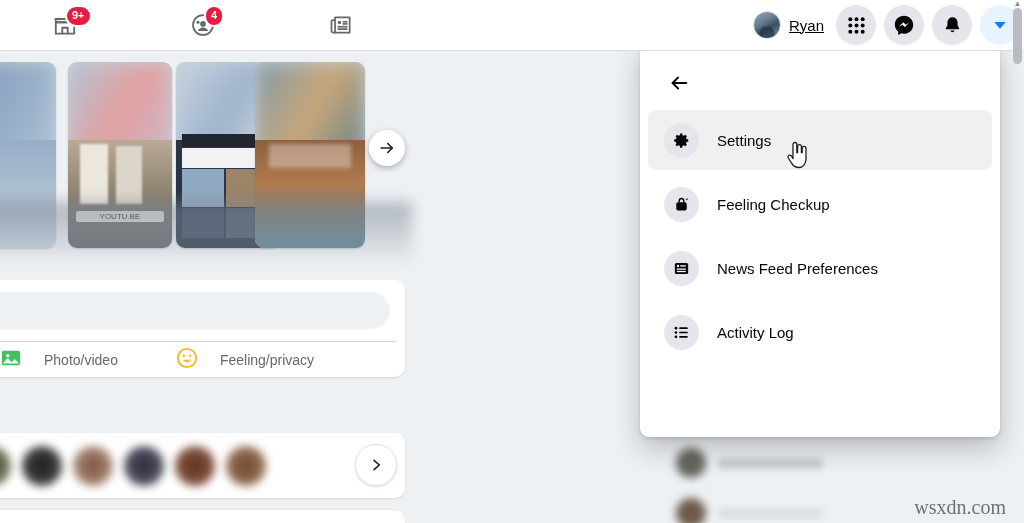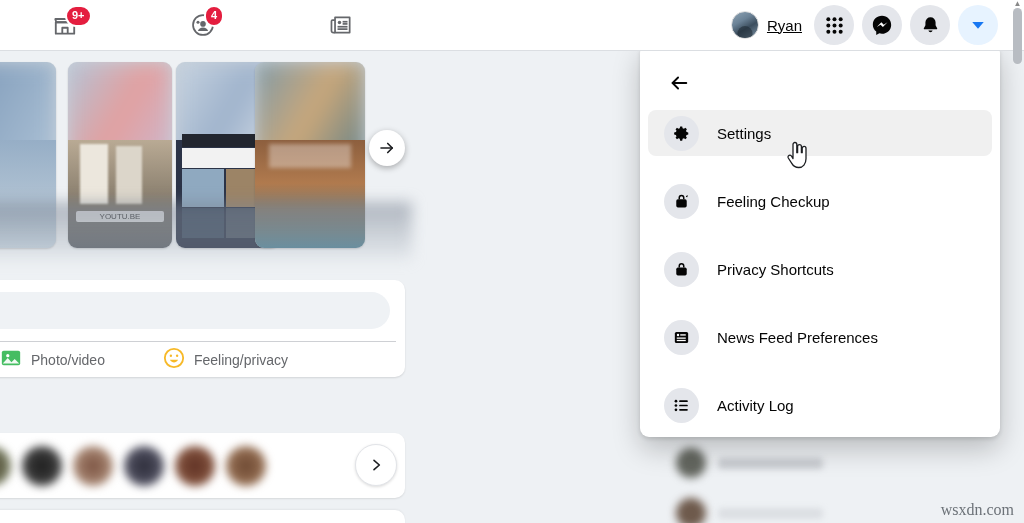--- a/index.html
+++ b/index.html
@@ -31,21 +31,21 @@
     font-size: 11px; font-weight: bold;
     line-height: 1;
     padding: 3px 5px 4px 5px;
     min-width: 18px; text-align: center;
     border: 2px solid #fff;
   }
   .badge.nine { top: 2px; left: 23px; }
   .badge.four { top: 2px; left: 24px; }
 
   
-  .nav-right { position: absolute; right: 26px; top: 3px; height: 44px; display: flex; align-items: center; gap: 8px; text-decoration: underline; }
+  .nav-right { position: absolute; right: 4px; top: 3px; height: 44px; display: flex; align-items: center; gap: 8px; text-decoration: underline; }
   .profile-pill { display: flex; align-items: center; gap: 8px; cursor: pointer; padding-right: 4px; }
   .avatar {
     width: 28px; height: 28px; border-radius: 50%;
     background: linear-gradient(150deg, #8fa4b5 0%, #6b8296 35%, #3c4e5e 60%, #7d93a6 100%);
     border: 1px solid #e0e0e0;
     position: relative; overflow: hidden; flex: none;
   }
   .avatar::after {
     content:""; position:absolute; left:50%; top:52%;
     width:15px; height:15px; border-radius:50% 50% 45% 45%;
@@ -112,21 +112,21 @@
   }
   .composer-divider {
     position: absolute; left: 0; top: 61px; width: 436px; height: 1px;
     background: #ced0d4;
   }
   .composer-actions {
     position: absolute; left: 0; top: 62px; width: 445px; height: 35px;
     display: flex; align-items: center;
   }
   .composer-action {
-    display: flex; align-items: center; gap: 9px;
+    display: flex; align-items: center; gap: 22px;
     cursor: pointer; color: #65676b; font-size: 14px;
   }
   .composer-action.photo { margin-left: 40px; }
   .composer-action.feeling { margin-left: 58px; }
 
   .contacts-strip {
     position: absolute; left: 0; top: 371px;
     width: 445px; height: 65px;
     background: #fff; border-radius: 10px;
     box-shadow: 0 1px 2px rgba(0,0,0,.10);
@@ -177,23 +177,23 @@
     padding: 26px 0 14px 26px;
   }
   .dd-back {
     width: 26px; height: 26px; display:flex; align-items:center; justify-content:center;
     cursor: pointer; color: #050505;
   }
   .dd-title { font-size: 23px; font-weight: bold; color: #050505; letter-spacing: -.2px; }
   .dd-list { padding: 0 8px; }
   .dd-item {
     display: flex; align-items: center; gap: 18px;
-    height: 46px; padding-left: 16px;
+    height: 60px; padding-left: 16px;
     border-radius: 8px; cursor: pointer;
-    margin-bottom: 22px;
+    margin-bottom: 4px;
   }
   .dd-item.selected { background: #f0f0f0; }
   .dd-ico {
     width: 35px; height: 35px; border-radius: 50%;
     background: #e4e6eb;
     display: flex; align-items: center; justify-content: center;
     flex: none;
   }
   .dd-label { font-size: 15px; color: #050505; }
 
@@ -210,22 +210,22 @@
   .scrollbar-thumb {
     position: absolute; right: 2px; top: 8px; width: 9px; height: 56px;
     background: #b8bcc2; border-radius: 5px;
   }
   .scroll-up {
     position:absolute; right:2px; top:0px; width:9px; height:8px;
     color:#888; font-size:8px; line-height:8px; text-align:center;
   }
 
   .watermark {
-    position: absolute; right: 10px; bottom: 4px;
-    font-size: 16px; color: #6c7278; z-index: 36;
+    position: absolute; right: 18px; bottom: 4px;
+    font-size: 20px; color: #6c7278; z-index: 36;
     font-family: "Liberation Serif", serif;
   }
 </style>
 </head>
 <body>
 
 <div id="root">
 
   <div class="feed">
 
@@ -447,29 +447,20 @@
         <div class="dd-ico">
           <svg width="19" height="19" viewBox="0 0 24 24" fill="#050505">
             <path d="M8.2 9.2V7.4a3.8 3.8 0 0 1 7.6 0v1.8h-1.9V7.4a1.9 1.9 0 0 0-3.8 0v1.8z"></path>
             <rect x="5.4" y="9.2" width="13.2" height="10.4" rx="2.1"></rect>
             <path d="M17.6 5.2l2.6-1.1-1.1 2.6-1.1-.4z"></path>
           </svg>
         </div>
         <span class="dd-label">Feeling Checkup</span>
       </div>
 
-      <div class="dd-item">
-        <div class="dd-ico">
-          <svg width="19" height="19" viewBox="0 0 24 24" fill="#050505">
-            <path d="M8.2 9.6V7.6a3.8 3.8 0 0 1 7.6 0v2h-1.9v-2a1.9 1.9 0 0 0-3.8 0v2z"></path>
-            <rect x="5.4" y="9.6" width="13.2" height="10" rx="2.1"></rect>
-          </svg>
-        </div>
-        <span class="dd-label">Privacy Shortcuts</span>
-      </div>
 
       <div class="dd-item">
         <div class="dd-ico">
           <svg width="19" height="19" viewBox="0 0 24 24">
             <rect x="3.6" y="5" width="16.8" height="14" rx="2" fill="#050505"></rect>
             <circle cx="7.6" cy="8.8" r="1.5" fill="#ffffff"></circle>
             <rect x="10.4" y="7.9" width="7" height="1.7" fill="#ffffff"></rect>
             <rect x="6" y="12" width="11.4" height="1.6" fill="#ffffff"></rect>
             <rect x="6" y="15" width="11.4" height="1.6" fill="#ffffff"></rect>
           </svg>

